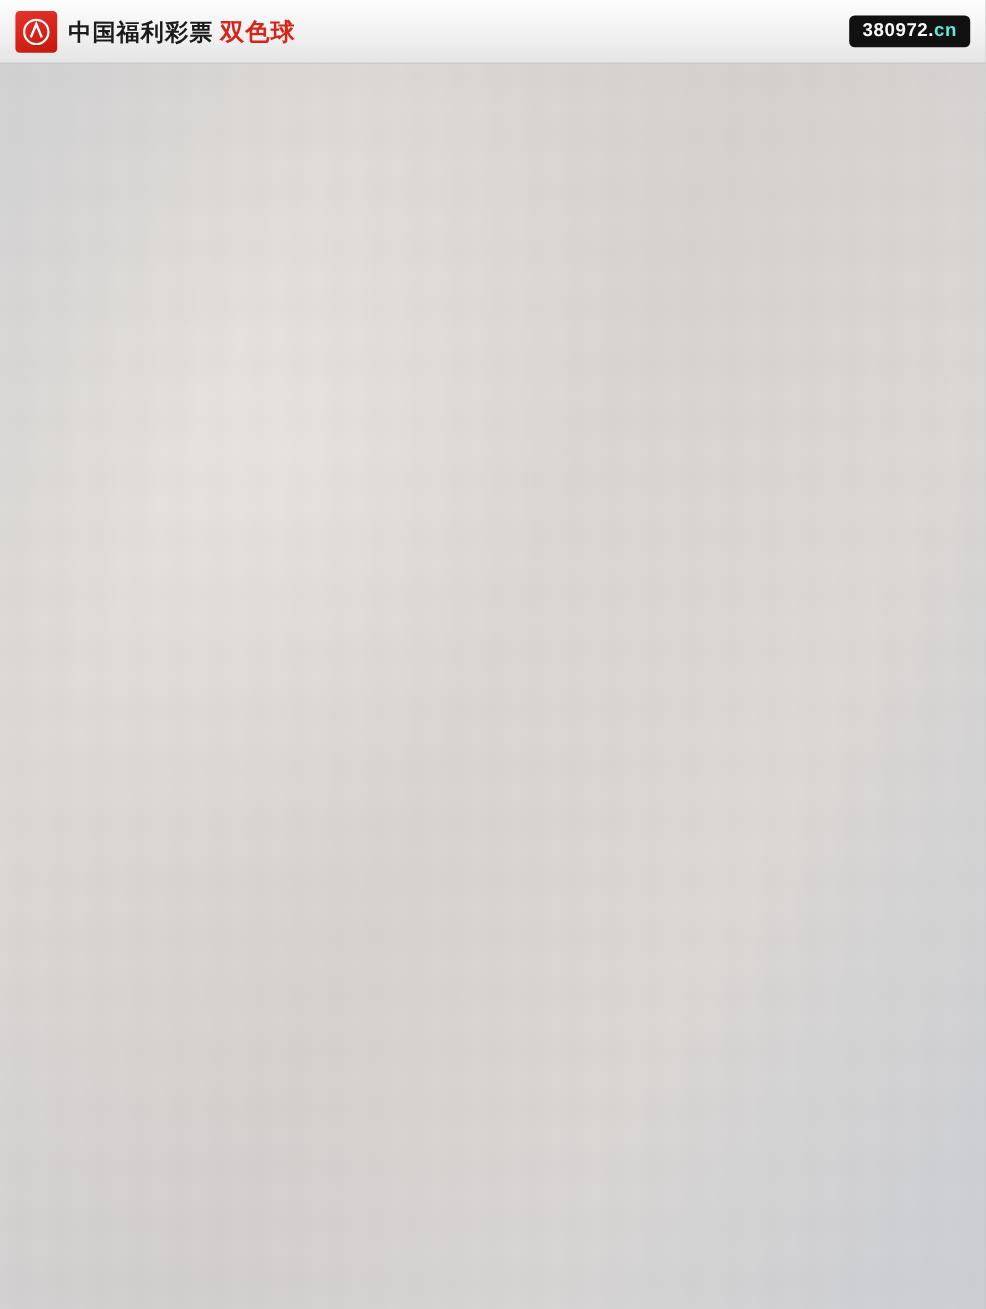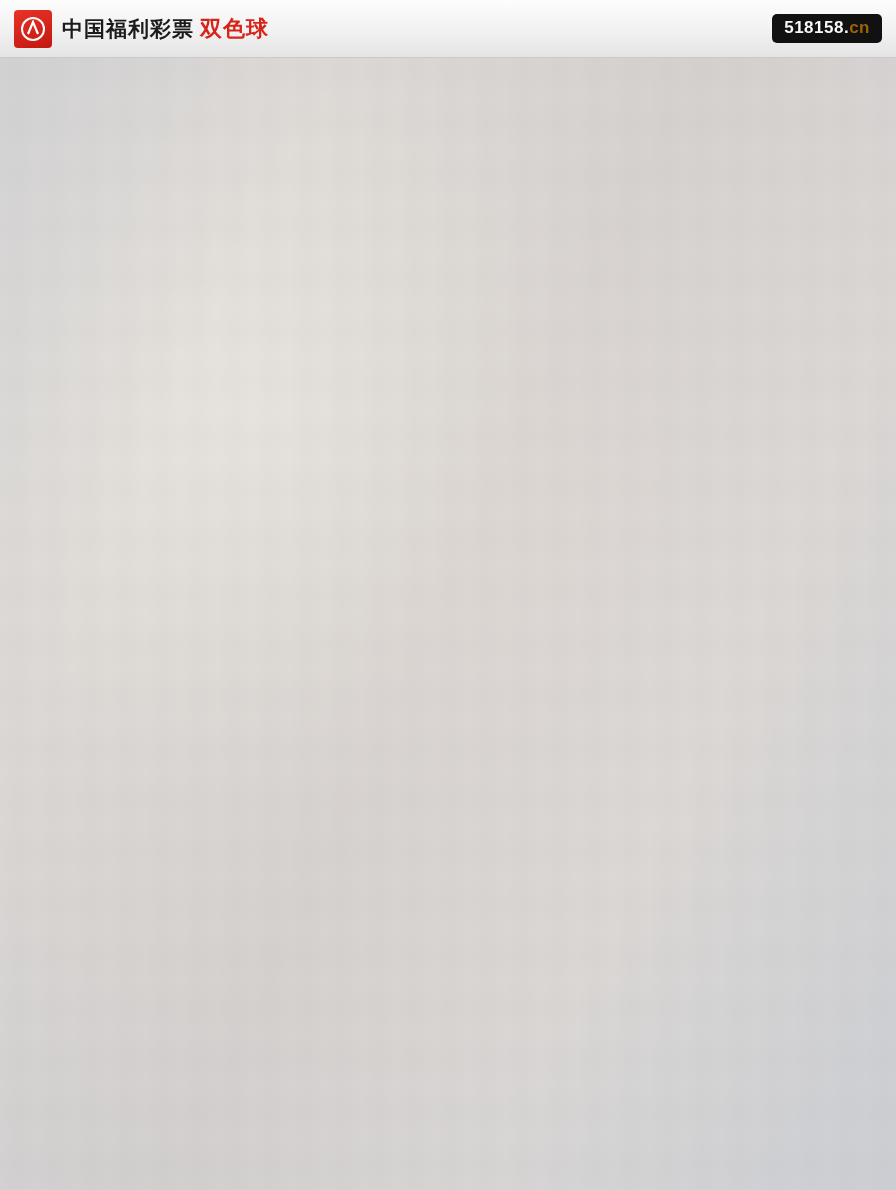--- a/index.html
+++ b/index.html
@@ -81,21 +81,21 @@
   .site-chip {
     background: #111;
     border-radius: 5px;
     padding: 4px 12px 5px 12px;
     font-size: 17px;
     font-family: "Liberation Sans", sans-serif;
     font-weight: bold;
     letter-spacing: 0.5px;
   }
   .site-chip .num { color: #f7f7f7; }
-  .site-chip .dom { color: #a16207; }
+  .site-chip .dom { color: #5eead4; }
 
   .title-bar {
     height: 44px;
     background: linear-gradient(180deg, #f6f6f6 0%, #e9e9e9 100%);
     border-bottom: 1px solid #b9b9b9;
     display: flex;
     align-items: center;
     justify-content: center;
   }
   .title-bar h1 {
@@ -182,21 +182,21 @@
     <div class="logo-badge">
       <svg width="26" height="26" viewBox="0 0 26 26" aria-hidden="true">
         <circle cx="13" cy="13" r="11" fill="none" stroke="#ffffff" stroke-width="2"></circle>
         <path d="M8 18 L13 6 L18 18" fill="none" stroke="#ffffff" stroke-width="2.2"></path>
       </svg>
     </div>
     <span class="brand-cn">中国福利彩票</span>
     <span class="brand-red">双色球</span>
     <div class="spacer"></div>
     <div class="site-chip">
-      <span class="num">518158.</span><span class="dom">cn</span>
+      <span class="num">380972.</span><span class="dom">cn</span>
     </div>
   </div>
 
   <div class="title-bar">
     <h1>25109期[志在四方]福彩双色球试机号后留意蓝球杀六码</h1>
   </div>
 
   <div class="table-wrap">
     <table class="main">
       <colgroup>

